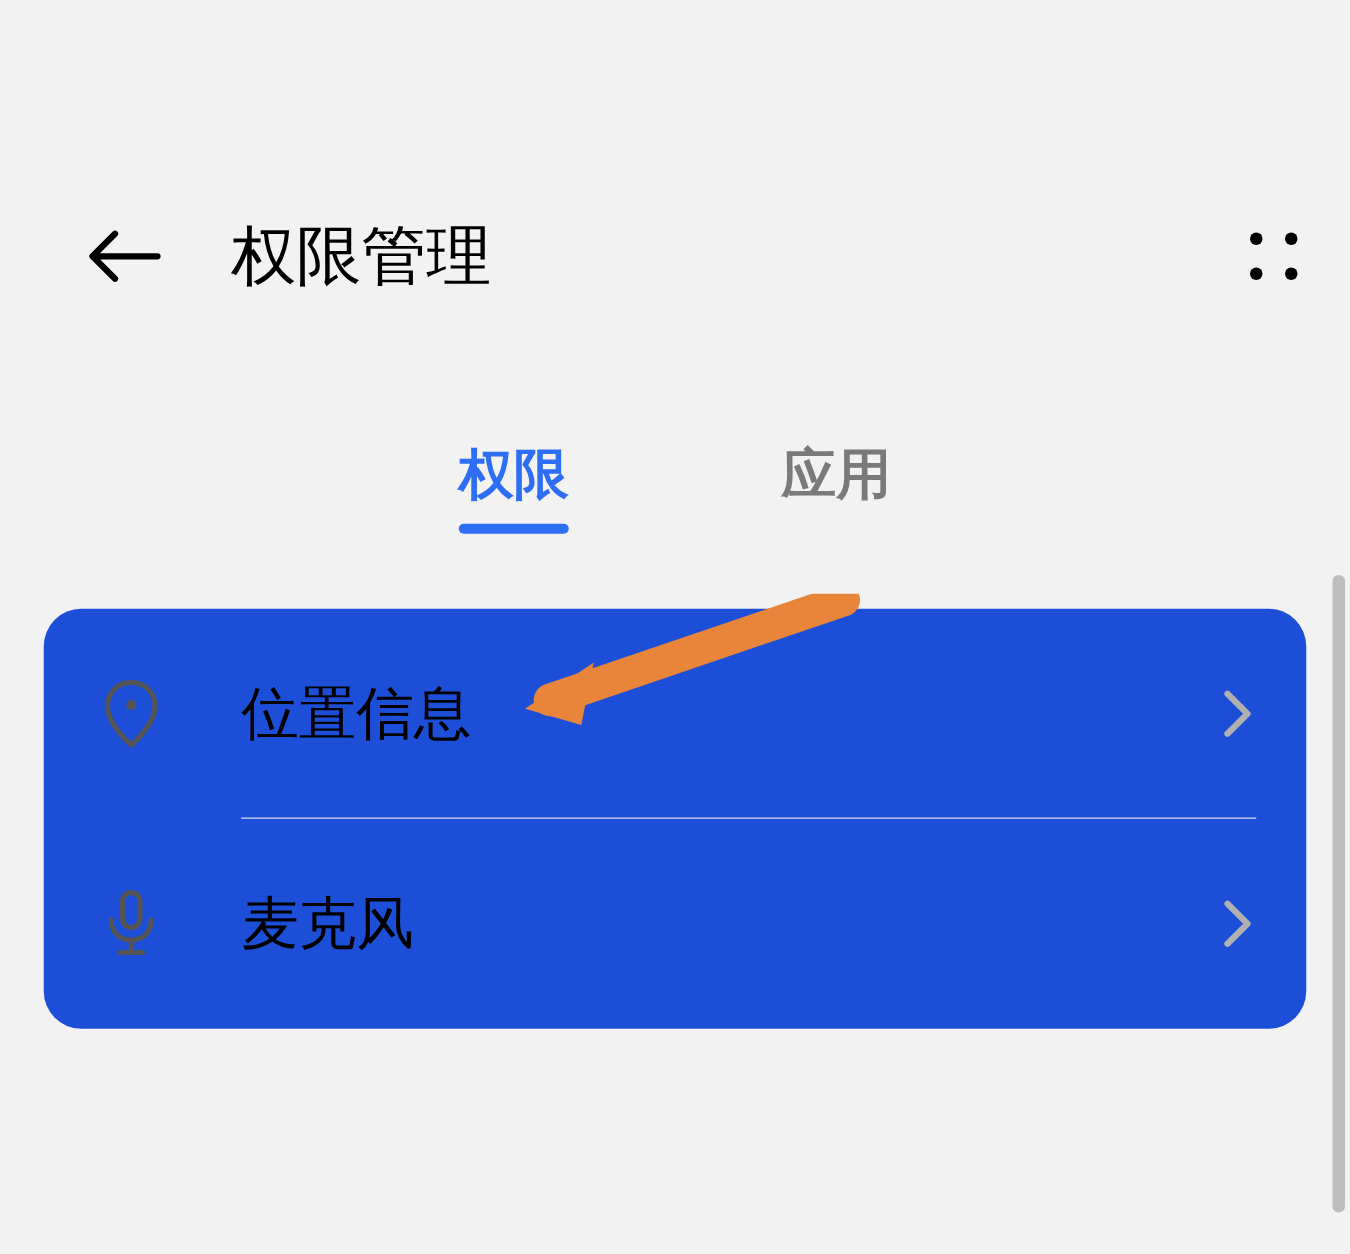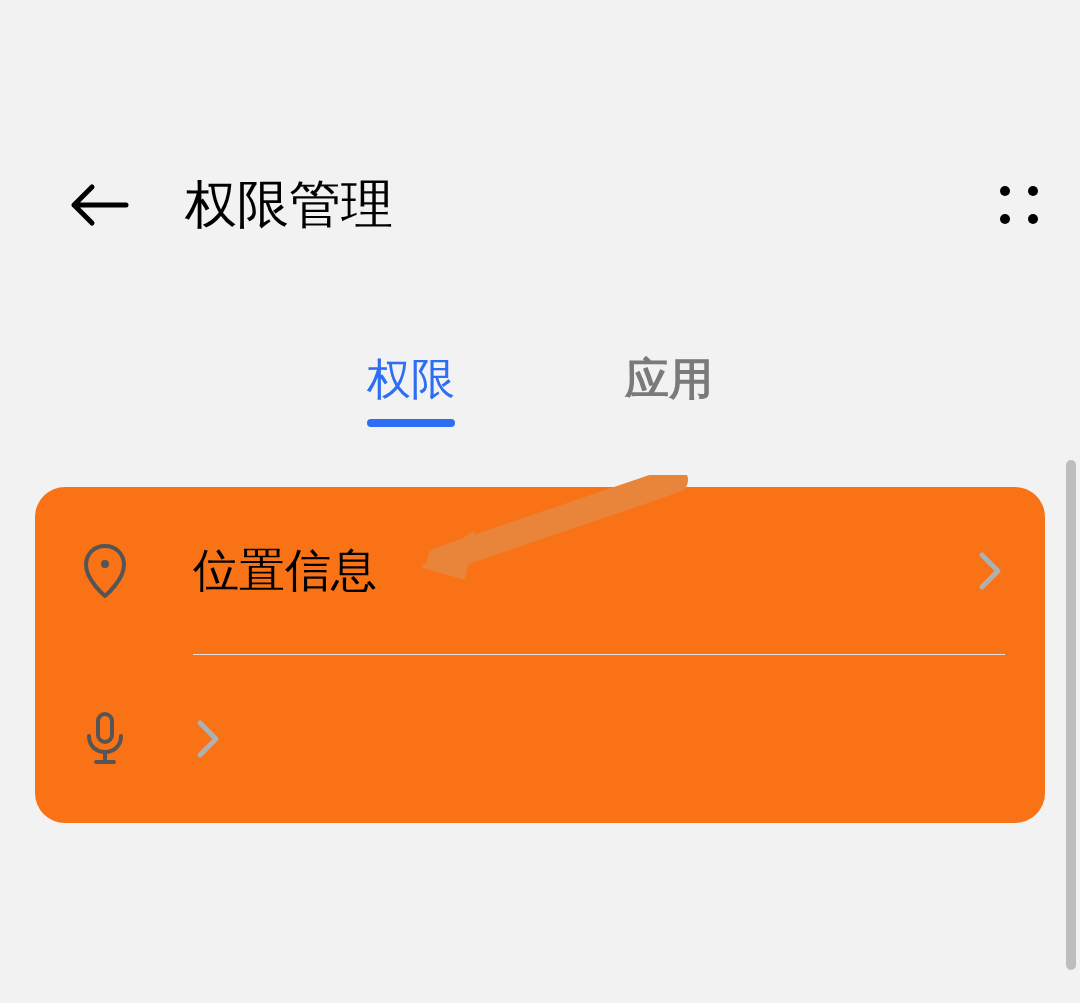--- a/index.html
+++ b/index.html
@@ -60,37 +60,37 @@
       padding: 70px 0 40px 0;
     }
     .tab {
       font-size: 44px;
       font-weight: 700;
       padding-bottom: 18px;
       position: relative;
     }
     .tab.active {
       color: #2e6ef5;
-      font-weight: 400;
+      font-weight: 700;
     }
     .tab.active::after {
       content: "";
       position: absolute;
       bottom: 0;
       left: 0;
       right: 0;
       height: 8px;
       background-color: #2e6ef5;
       border-radius: 4px;
     }
     .tab.inactive {
       color: #7a7a7a;
     }
     .card {
-      background-color: #f97316;
+      background-color: #1d4ed8;
       margin: 20px 35px 0 35px;
       border-radius: 30px;
       padding: 0 40px;
     }
     .list-item {
       display: flex;
       align-items: center;
       height: 168px;
       position: relative;
     }
@@ -198,20 +198,21 @@
 
   <div class="list-item">
     <div class="item-icon">
       <svg viewBox="0 0 58 58">
         <rect x="22" y="4" width="14" height="28" rx="7" stroke="#555" stroke-width="4" fill="none"></rect>
         <path d="M 13 26 C 13 36 20 42 29 42 C 38 42 45 36 45 26" stroke="#555" stroke-width="4" fill="none" stroke-linecap="round"></path>
         <line x1="29" y1="42" x2="29" y2="52" stroke="#555" stroke-width="4" stroke-linecap="round"></line>
         <line x1="20" y1="52" x2="38" y2="52" stroke="#555" stroke-width="4" stroke-linecap="round"></line>
       </svg>
     </div>
+    <div class="item-label">麦克风</div>
     <div class="chevron">
       <svg viewBox="0 0 24 40">
         <path d="M 4 4 L 20 20 L 4 36" stroke="#b0b0b0" stroke-width="5" fill="none" stroke-linecap="round" stroke-linejoin="round"></path>
       </svg>
     </div>
   </div>
 </div>
 
 <div class="scrollbar"></div>
 

